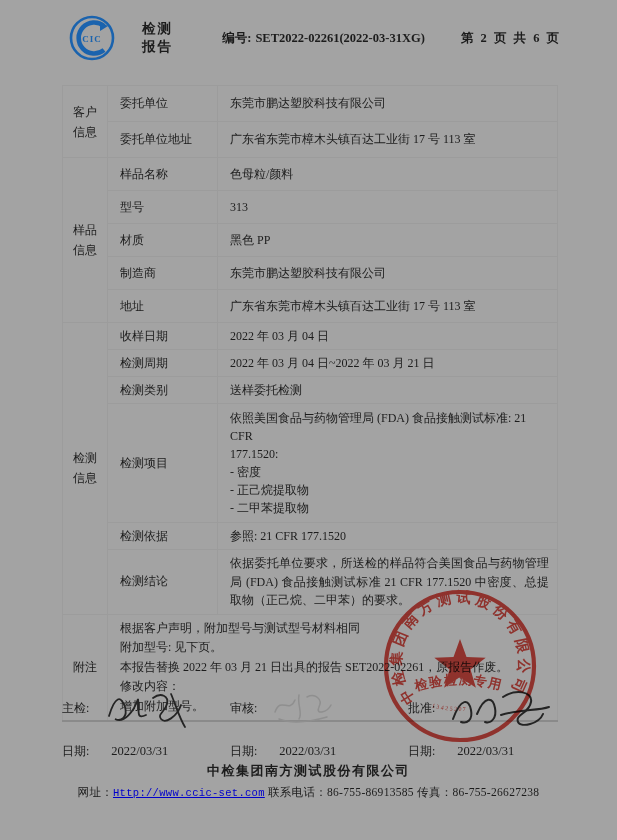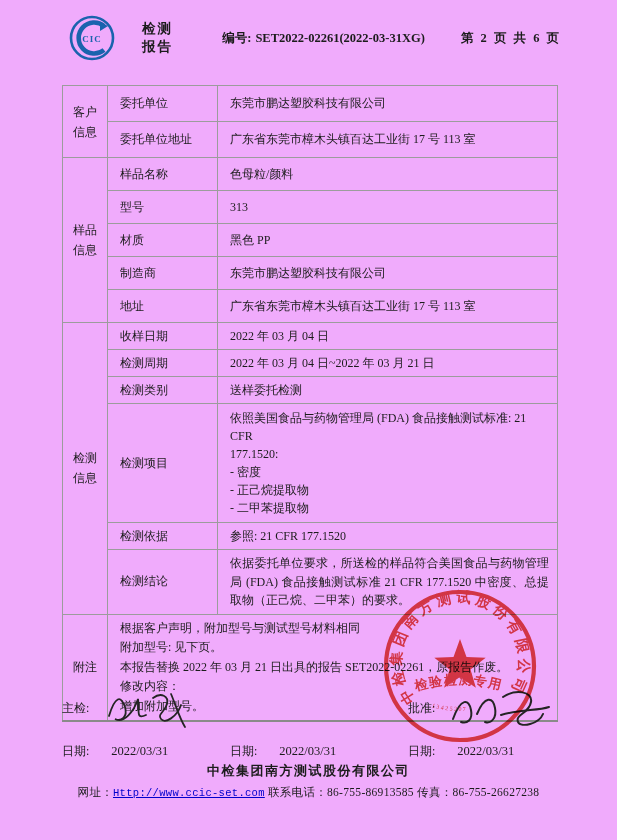--- a/index.html
+++ b/index.html
@@ -1,16 +1,16 @@
 <!DOCTYPE html>
 <html><head>
 <meta charset="utf-8">
 <style>
   html,body{margin:0;padding:0;background:#ffffff;}
-  .page{position:relative;width:617px;height:840px;background:#f0abfc;overflow:hidden;
+  .page{position:relative;width:617px;height:840px;background:#a3a3a3;overflow:hidden;
         font-family:"Liberation Serif","DejaVu Serif",serif;color:#1c1c1c;}
   
   .header{position:absolute;top:12px;left:62px;right:56px;height:52px;display:flex;align-items:center;}
   .logo{width:60px;height:48px;flex:0 0 auto;}
   .rpt-title{margin-left:20px;font-size:13.5px;font-weight:bold;letter-spacing:2px;}
   .rpt-no{margin-left:44px;font-size:12.5px;font-weight:bold;white-space:nowrap;text-align:center;}
   .rpt-no .no-label{margin-right:4px;}
   .page-info{margin-left:36px;font-size:12.5px;font-weight:bold;letter-spacing:2px;white-space:nowrap;}
   
   table.report{position:absolute;top:85px;left:62px;width:496px;border-collapse:collapse;
@@ -152,20 +152,31 @@
             <path d="M72,8 C76,17 80,31 86,41"></path>
           </g>
         </svg>
       </div>
       <div class="date-row">
         <span class="date-label">日期:</span>
         <span class="date-val">2022/03/31</span>
       </div>
     </div>
     <div class="sig-col c2">
+      <div class="sig-row">
+        <span class="role">审核:</span>
+        <svg class="sig-svg" width="74" height="40" viewBox="0 0 74 40">
+          <g fill="none" stroke="#8f8f8f" stroke-width="1.5" stroke-linecap="round">
+            <path d="M8,24 C14,8 22,26 28,12"></path>
+            <path d="M32,7 C30,17 36,25 32,31"></path>
+            <path d="M40,9 C48,5 56,11 52,19 C48,27 60,25 64,17"></path>
+            <path d="M12,31 C28,37 46,33 60,29"></path>
+          </g>
+        </svg>
+      </div>
       <div class="date-row">
         <span class="date-label">日期:</span>
         <span class="date-val">2022/03/31</span>
       </div>
     </div>
     <div class="sig-col c3">
       <div class="sig-row">
         <span class="role">批准:</span>
         <svg class="sig-svg" width="108" height="46" viewBox="0 0 108 46">
           <g fill="none" stroke="#242424" stroke-width="2" stroke-linecap="round">

